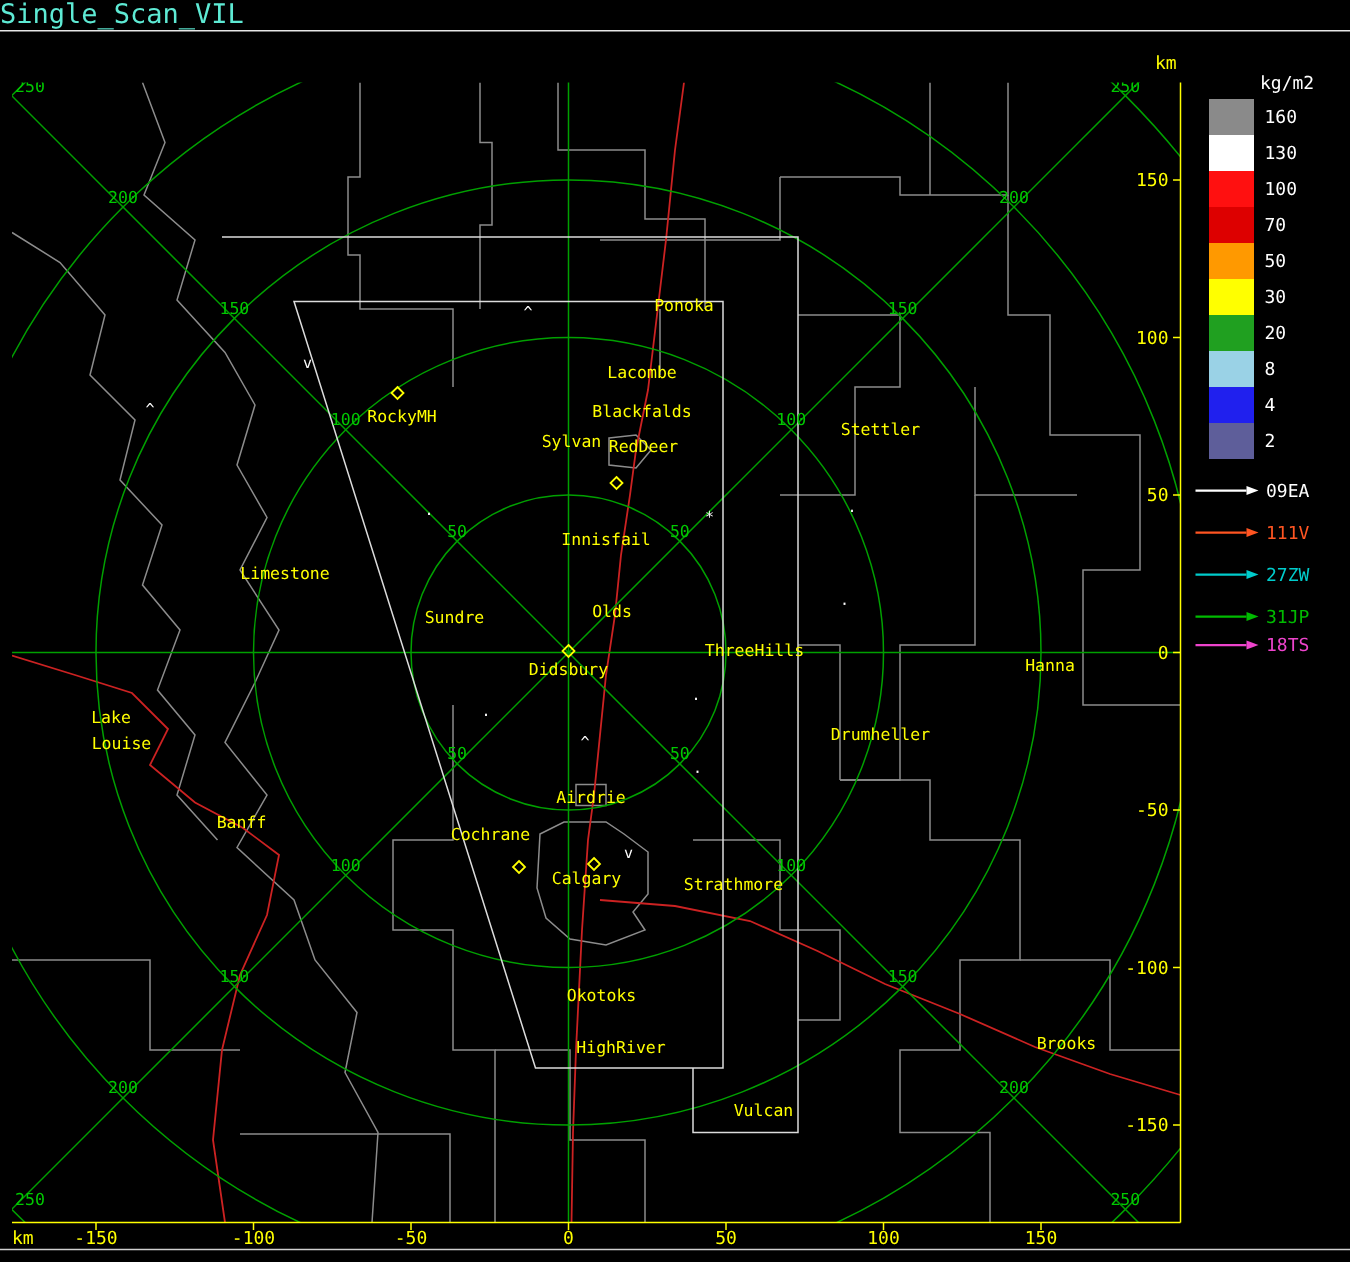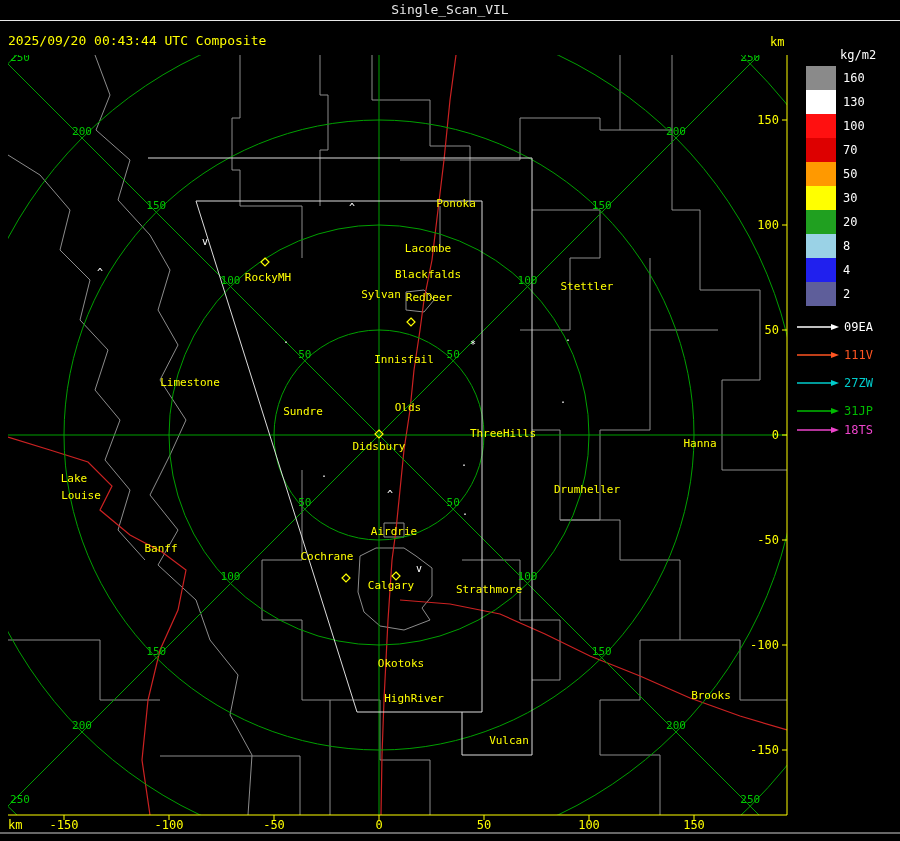--- a/index.html
+++ b/index.html
@@ -1,32 +1,31 @@
 <!DOCTYPE html>
 <html><head>
 <meta charset="utf-8">
 <style>
   html,body{margin:0;padding:0;background:#000;}
   .app{position:relative;width:900px;height:841px;background:#000;overflow:hidden;
        font-family:"DejaVu Sans Mono",monospace;}
   .titlebar{position:absolute;top:0;left:0;width:900px;height:20px;
-            border-bottom:1px solid #e8e8e8;color:#e5e5e5;font-size:13px;
-            line-height:20px;text-align:center;}
+            border-bottom:1px solid #e8e8e8;color:#5eead4;font-size:18px;
+            line-height:20px;}
   .timestamp{position:absolute;top:33px;left:8px;color:#ffff00;font-size:13px;}
   #radar{position:absolute;top:0;left:0;}
   #radar text{font-family:"DejaVu Sans Mono",monospace;}
 </style>
 </head>
 <body>
 
 <div class="app">
   <div class="titlebar">
     <span>Single_Scan_VIL</span>
   </div>
-  <div class="timestamp">2025/09/20 00:43:44 UTC Composite</div>
 
   <svg id="radar" width="900" height="841">
     <defs>
       <clipPath id="plotclip">
           <rect x="8" y="55" width="779" height="760"></rect>
         </clipPath>
     </defs>
     <g clip-path="url(#plotclip)">
       <g id="g-boundaries">
           <path d="M95,55 L110,95 96,130 130,160 118,200 150,235 170,270 158,310 178,345 160,380 186,420 170,455 150,495 178,530 158,565 196,600 210,640 238,675 230,715 252,755 248,815" fill="none" stroke="#8c8c8c" stroke-width="1"></path>

